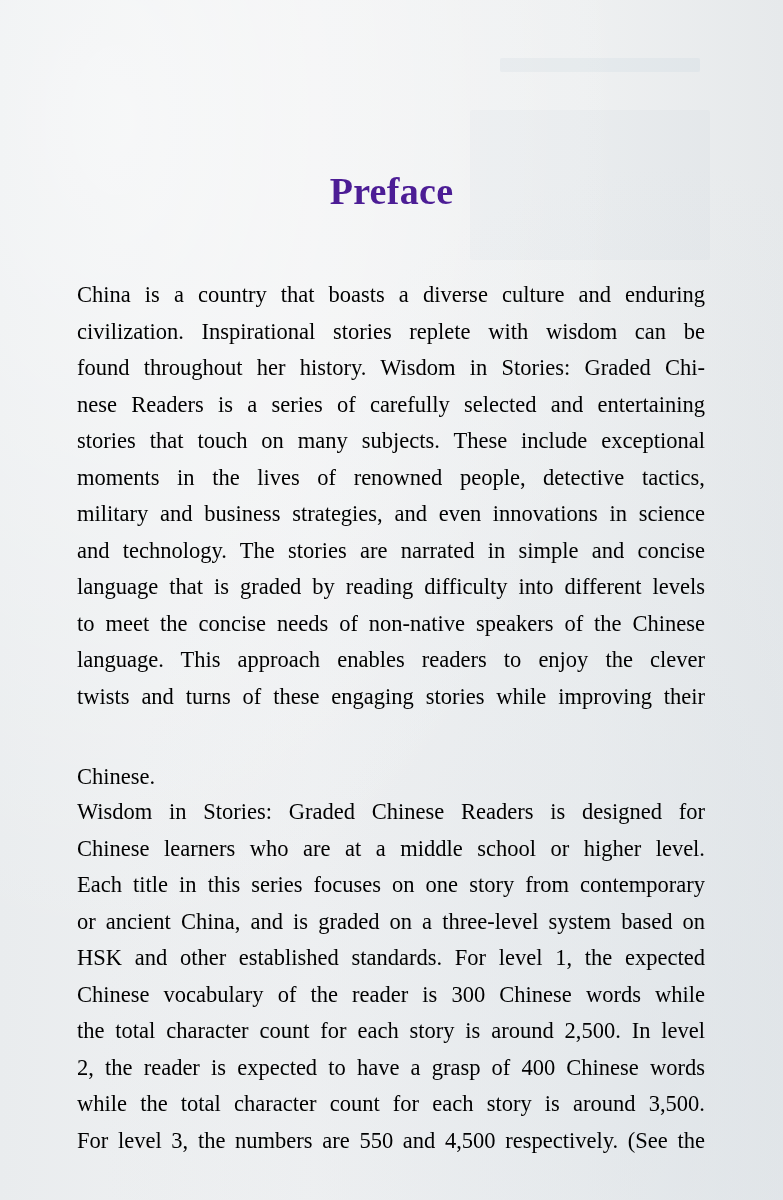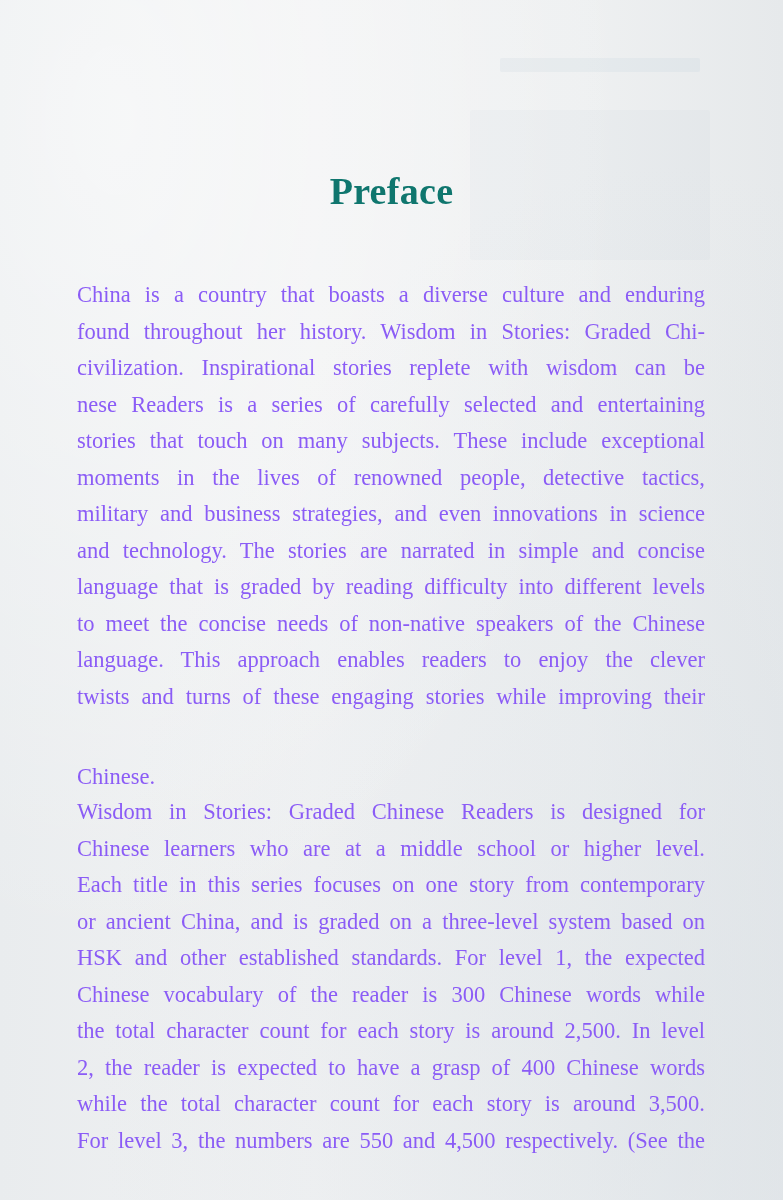--- a/index.html
+++ b/index.html
@@ -33,59 +33,59 @@
     }
     .title {
       position: absolute;
       left: 0;
       width: 783px;
       top: 142px;
       text-align: center;
       font-size: 38px;
       font-weight: bold;
       line-height: 48px;
-      color: #0f766e;
+      color: #4c1d95;
       letter-spacing: 0.3px;
     }
     .para {
       position: absolute;
       left: 77px;
       width: 628px;
     }
     .line {
       display: block;
       height: 36.5px;
       line-height: 36.5px;
       font-size: 22.5px;
       white-space: nowrap;
       text-align: justify;
       text-align-last: justify;
-      color: #8b5cf6;
+      color: #000000;
     }
     .line.last {
       text-align-last: left;
       margin-top: 44px;
     }
     #para-1 { top: 277px; }
     #para-2 { top: 794px; font-family: Liberation Serif, serif; }
   </style>
 </head>
 <body>
 
 <div class="page">
 
   <div class="bleed" style="left:500px; top:58px; width:200px; height:14px;"></div>
   <div class="bleed" style="left:470px; top:110px; width:240px; height:150px; background: rgba(120,150,180,0.04);"></div>
 
   <h1 class="title">Preface</h1>
 
   <div class="para" id="para-1">
     <span class="line">China is a country that boasts a diverse culture and enduring</span>
+    <span class="line">civilization. Inspirational stories replete with wisdom can be</span>
     <span class="line">found throughout her history. Wisdom in Stories: Graded Chi-</span>
-    <span class="line">civilization. Inspirational stories replete with wisdom can be</span>
     <span class="line">nese Readers is a series of carefully selected and entertaining</span>
     <span class="line">stories that touch on many subjects. These include exceptional</span>
     <span class="line">moments in the lives of renowned people, detective tactics,</span>
     <span class="line">military and business strategies, and even innovations in science</span>
     <span class="line">and technology. The stories are narrated in simple and concise</span>
     <span class="line">language that is graded by reading difficulty into different levels</span>
     <span class="line">to meet the concise needs of non-native speakers of the Chinese</span>
     <span class="line">language. This approach enables readers to enjoy the clever</span>
     <span class="line">twists and turns of these engaging stories while improving their</span>
     <span class="line last">Chinese.</span>

